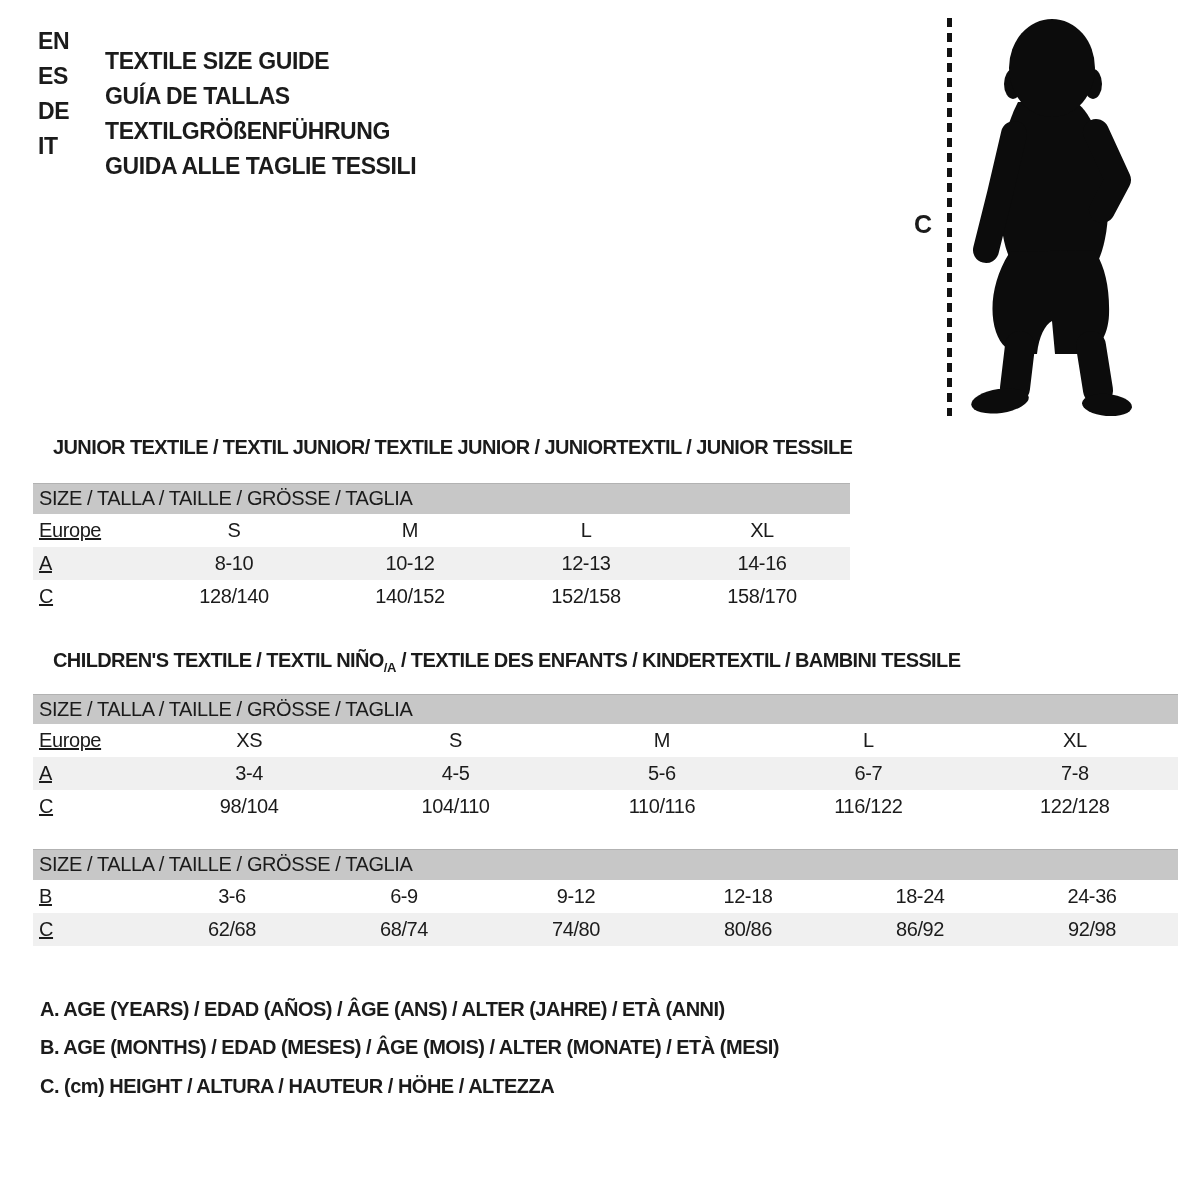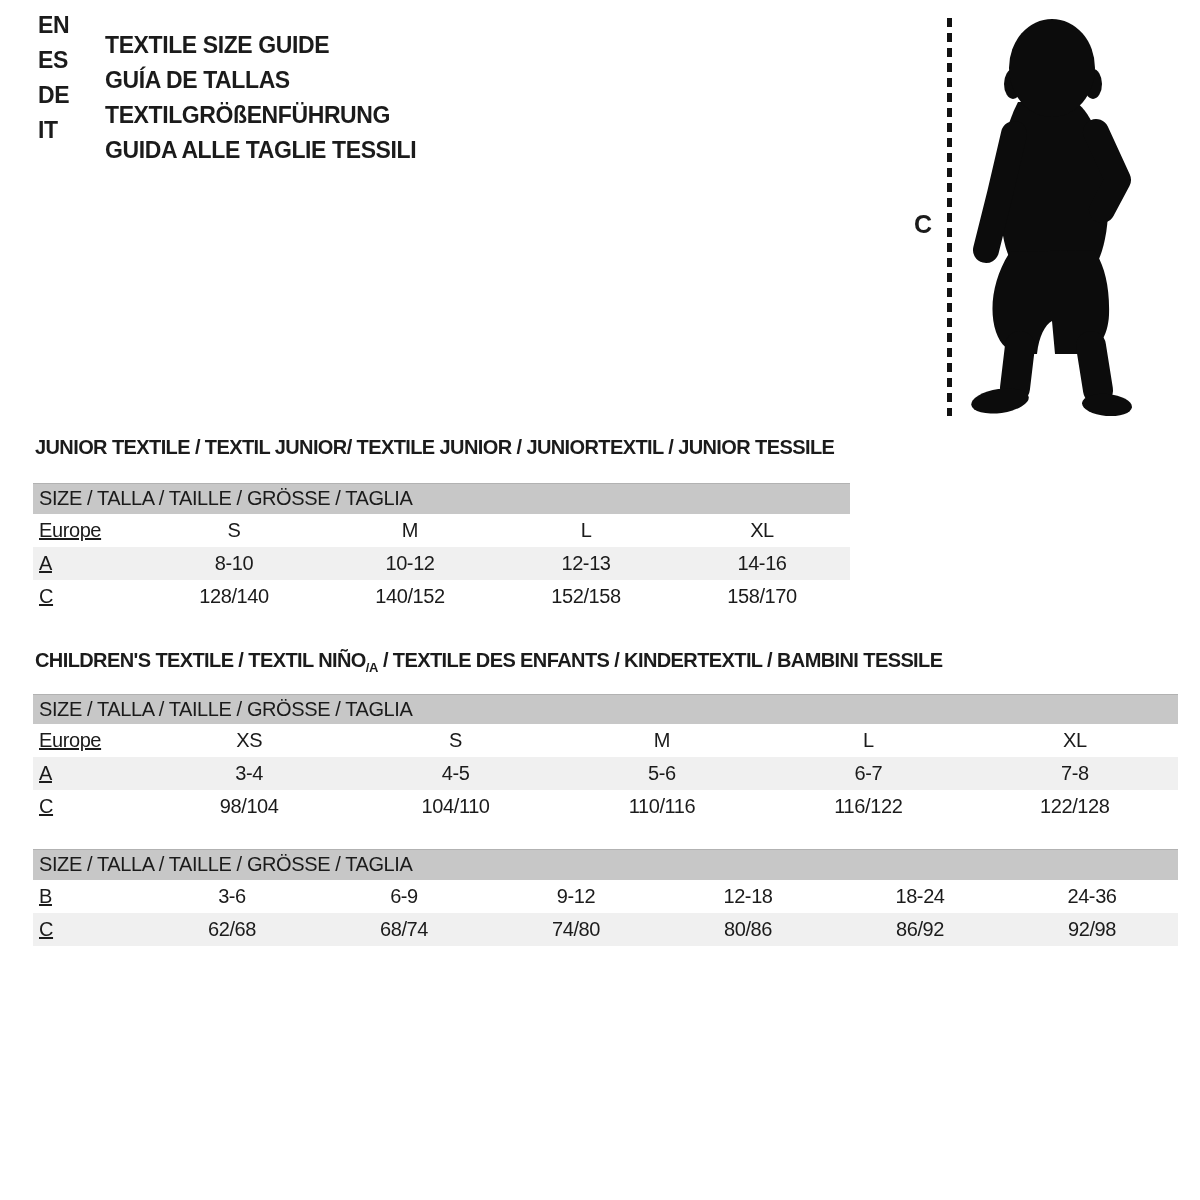--- a/index.html
+++ b/index.html
@@ -8,37 +8,37 @@
     width: 1200px; height: 1200px;
     font-family: "Liberation Sans", sans-serif;
     color: #1b1b1b;
     letter-spacing: -0.4px;
     overflow: hidden;
   }
   .page { position: relative; width: 1200px; height: 1200px; background: #fff; }
 
   
   .top-area { position: relative; height: 430px; }
-  .lang-list { position: absolute; left: 38px; top: 8px; }
+  .lang-list { position: absolute; left: 38px; top: 24px; }
   .lang-row { display: flex; height: 35px; align-items: center; font-weight: 700; font-size: 23px; }
   .lang-code { width: 67px; flex: 0 0 67px; }
   .lang-title { white-space: nowrap; margin-top: 40px; }
 
   .figure { position: absolute; left: 900px; top: 0; width: 300px; height: 430px; }
   .c-label { position: absolute; left: 14px; top: 210px; font-size: 25px; font-weight: 700; }
   .dash-line {
     position: absolute; left: 47px; top: 18px; width: 5px; height: 398px;
     background: repeating-linear-gradient(to bottom, #111 0 9px, transparent 9px 15px);
   }
   .silhouette { position: absolute; left: 58px; top: 16px; width: 178px; height: 400px; }
 
   
   .sec { padding-left: 33px; }
   .sec h2 {
-    font-size: 20px; font-weight: 700; margin-left: 2px;
+    font-size: 20px; font-weight: 700; margin-left: 20px;
     white-space: nowrap; letter-spacing: -0.6px;
   }
   .sec h2 .t-sub { font-size: 13px; vertical-align: sub; letter-spacing: -0.4px; }
   .sec-junior h2 { padding-top: 6px; }
   .sec-junior table { margin-top: 24px; }
   .sec-children { margin-top: 36px; }
   .sec-children table { margin-top: 19px; }
   .sec-babies { margin-top: 26px; }
   .sec-babies h2 { line-height: 38px; }
   .sec-babies table { margin-top: 20px; }
@@ -241,14 +241,19 @@
           <td>68/74</td>
           <td>74/80</td>
           <td>80/86</td>
           <td>86/92</td>
           <td>92/98</td>
         </tr>
       </tbody>
     </table>
   </section>
 
+  <div class="legend">
+    <div>A. AGE (YEARS) / EDAD (AÑOS) / ÂGE (ANS) / ALTER (JAHRE) / ETÀ (ANNI)</div>
+    <div>B. AGE (MONTHS) / EDAD (MESES) / ÂGE (MOIS) / ALTER (MONATE) / ETÀ (MESI)</div>
+    <div>C. (cm) HEIGHT / ALTURA / HAUTEUR / HÖHE / ALTEZZA</div>
+  </div>
 
 </div>
 
 </body></html>

